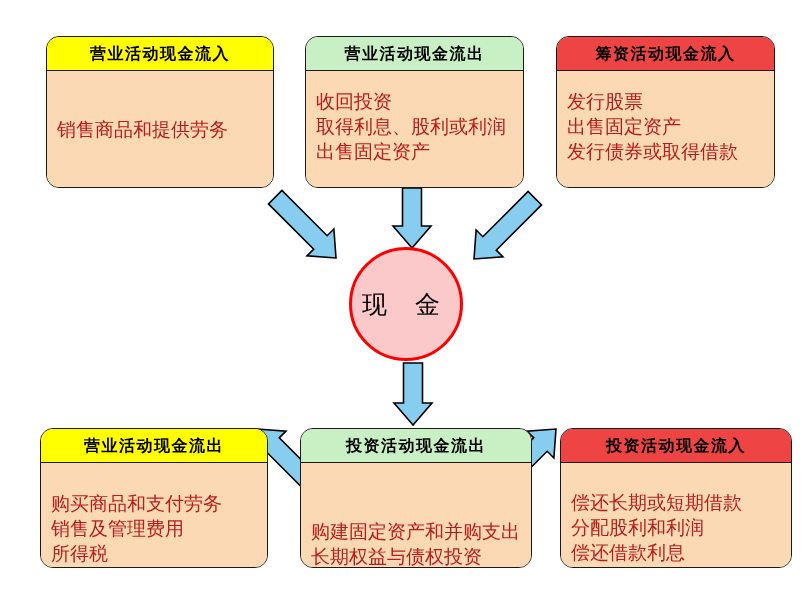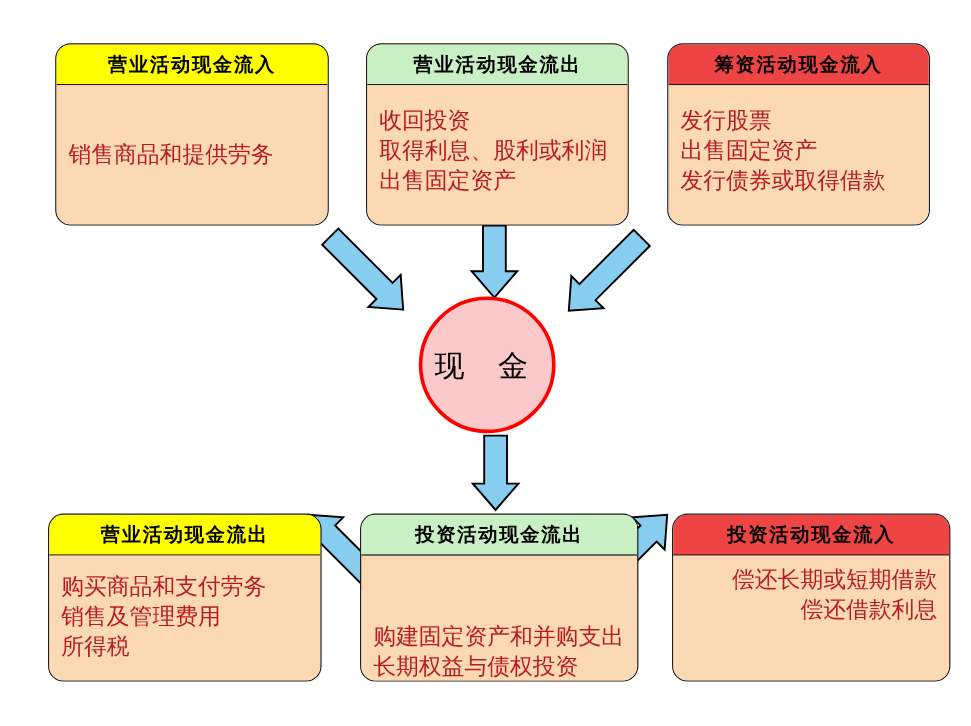--- a/index.html
+++ b/index.html
@@ -78,23 +78,23 @@
   #box-fin-in  { left: 556px; top: 36px;  width: 219px; height: 152px; }
 
   #box-op-out  { left: 40px;  top: 428px; width: 228px; height: 140px; }
   #box-inv-out { left: 300px; top: 428px; width: 232px; height: 140px; }
   #box-fin-out { left: 560px; top: 428px; width: 232px; height: 140px; }
 
   
   #box-op-in .box-body   { justify-content: center; }
   #box-inv-in .box-body  { justify-content: flex-start; padding-top: 18px; }
   #box-fin-in .box-body  { justify-content: flex-start; padding-top: 18px; }
-  #box-op-out .box-body  { justify-content: flex-start; padding-top: 14px; }
+  #box-op-out .box-body  { justify-content: flex-start; padding-top: 28px; }
   #box-inv-out .box-body { justify-content: center; margin-top: 29px; }
-  #box-fin-out .box-body { justify-content: flex-start; padding-top: 8px; text-align: right; }
+  #box-fin-out .box-body { justify-content: flex-start; padding-top: 27px; }
 
   
   #cash-node {
     position: absolute;
     left: 349px;
     top: 247px;
     width: 114px;
     height: 114px;
     border-radius: 50%;
     background: #fbc9c9;
@@ -193,17 +193,18 @@
     <div class="box-body">
       <div class="body-line">购建固定资产和并购支出</div>
       <div class="body-line">长期权益与债权投资</div>
     </div>
   </div>
 
   <div class="flow-box" id="box-fin-out">
     <div class="box-header hdr-purple">投资活动现金流入</div>
     <div class="box-body">
       <div class="body-line">偿还长期或短期借款</div>
+      <div class="body-line">分配股利和利润</div>
       <div class="body-line">偿还借款利息</div>
     </div>
   </div>
 
 </div>
 
 </body></html>

